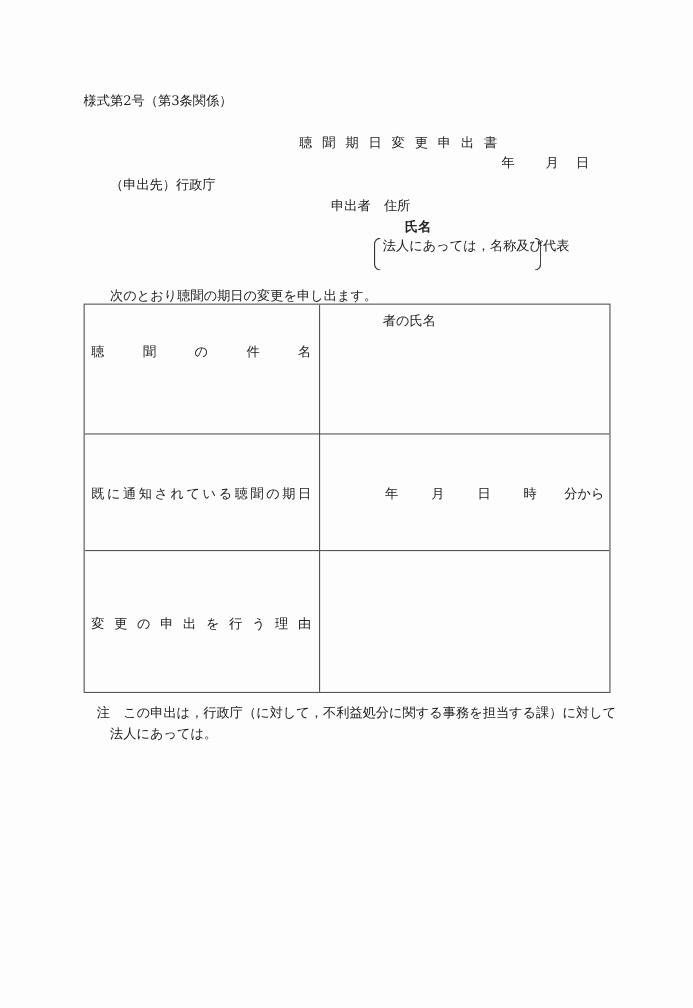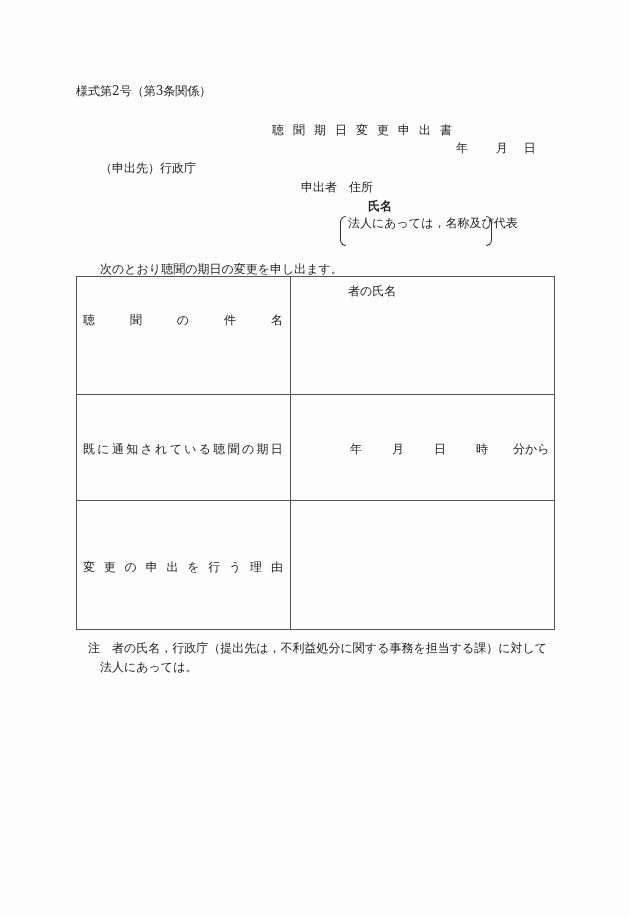--- a/index.html
+++ b/index.html
@@ -104,14 +104,14 @@
     <span>出</span>
     <span>を</span>
     <span>行</span>
     <span>う</span>
     <span>理</span>
     <span>由</span>
   </div>
   <div class="abs" style="left:214px;top:224px;width:264px;height:128px"></div>
 </div>
 
-<div class="abs note1">注　者の氏名，行政庁（提出先は，不利益処分に関する事務を担当する課）に対して</div>
+<div class="abs note1">注　この申出は，行政庁（に対して，不利益処分に関する事務を担当する課）に対して</div>
 <div class="abs note2">法人にあっては。</div>
 
 </body></html>

